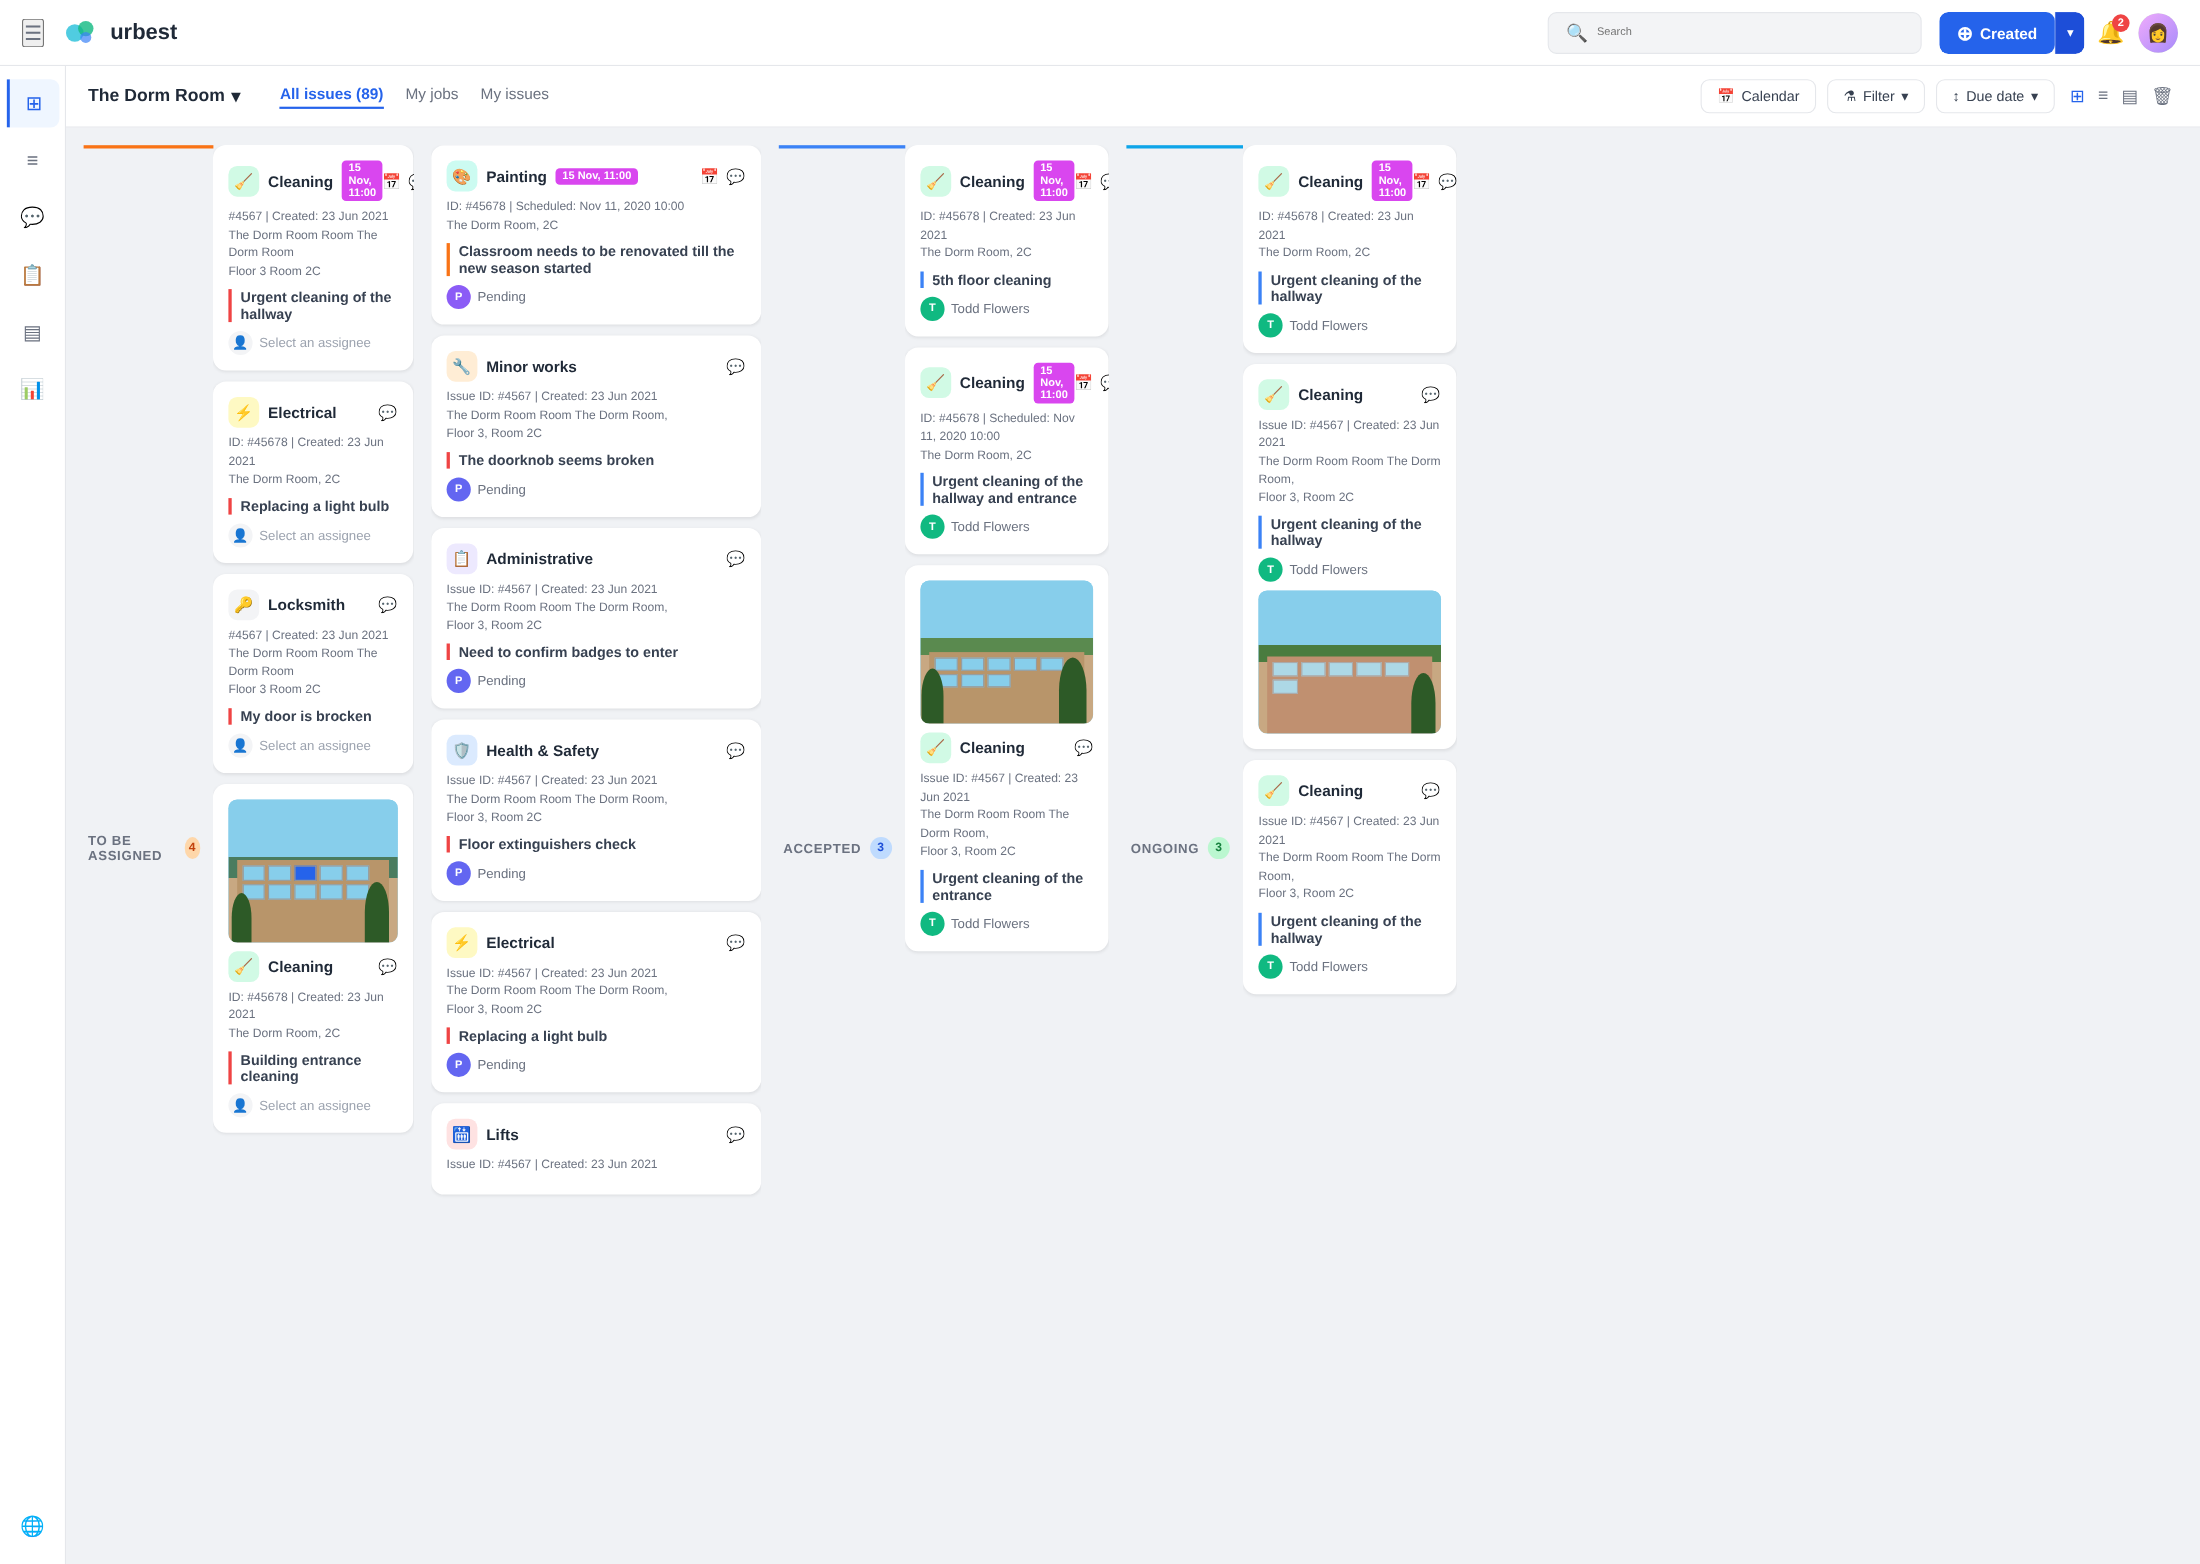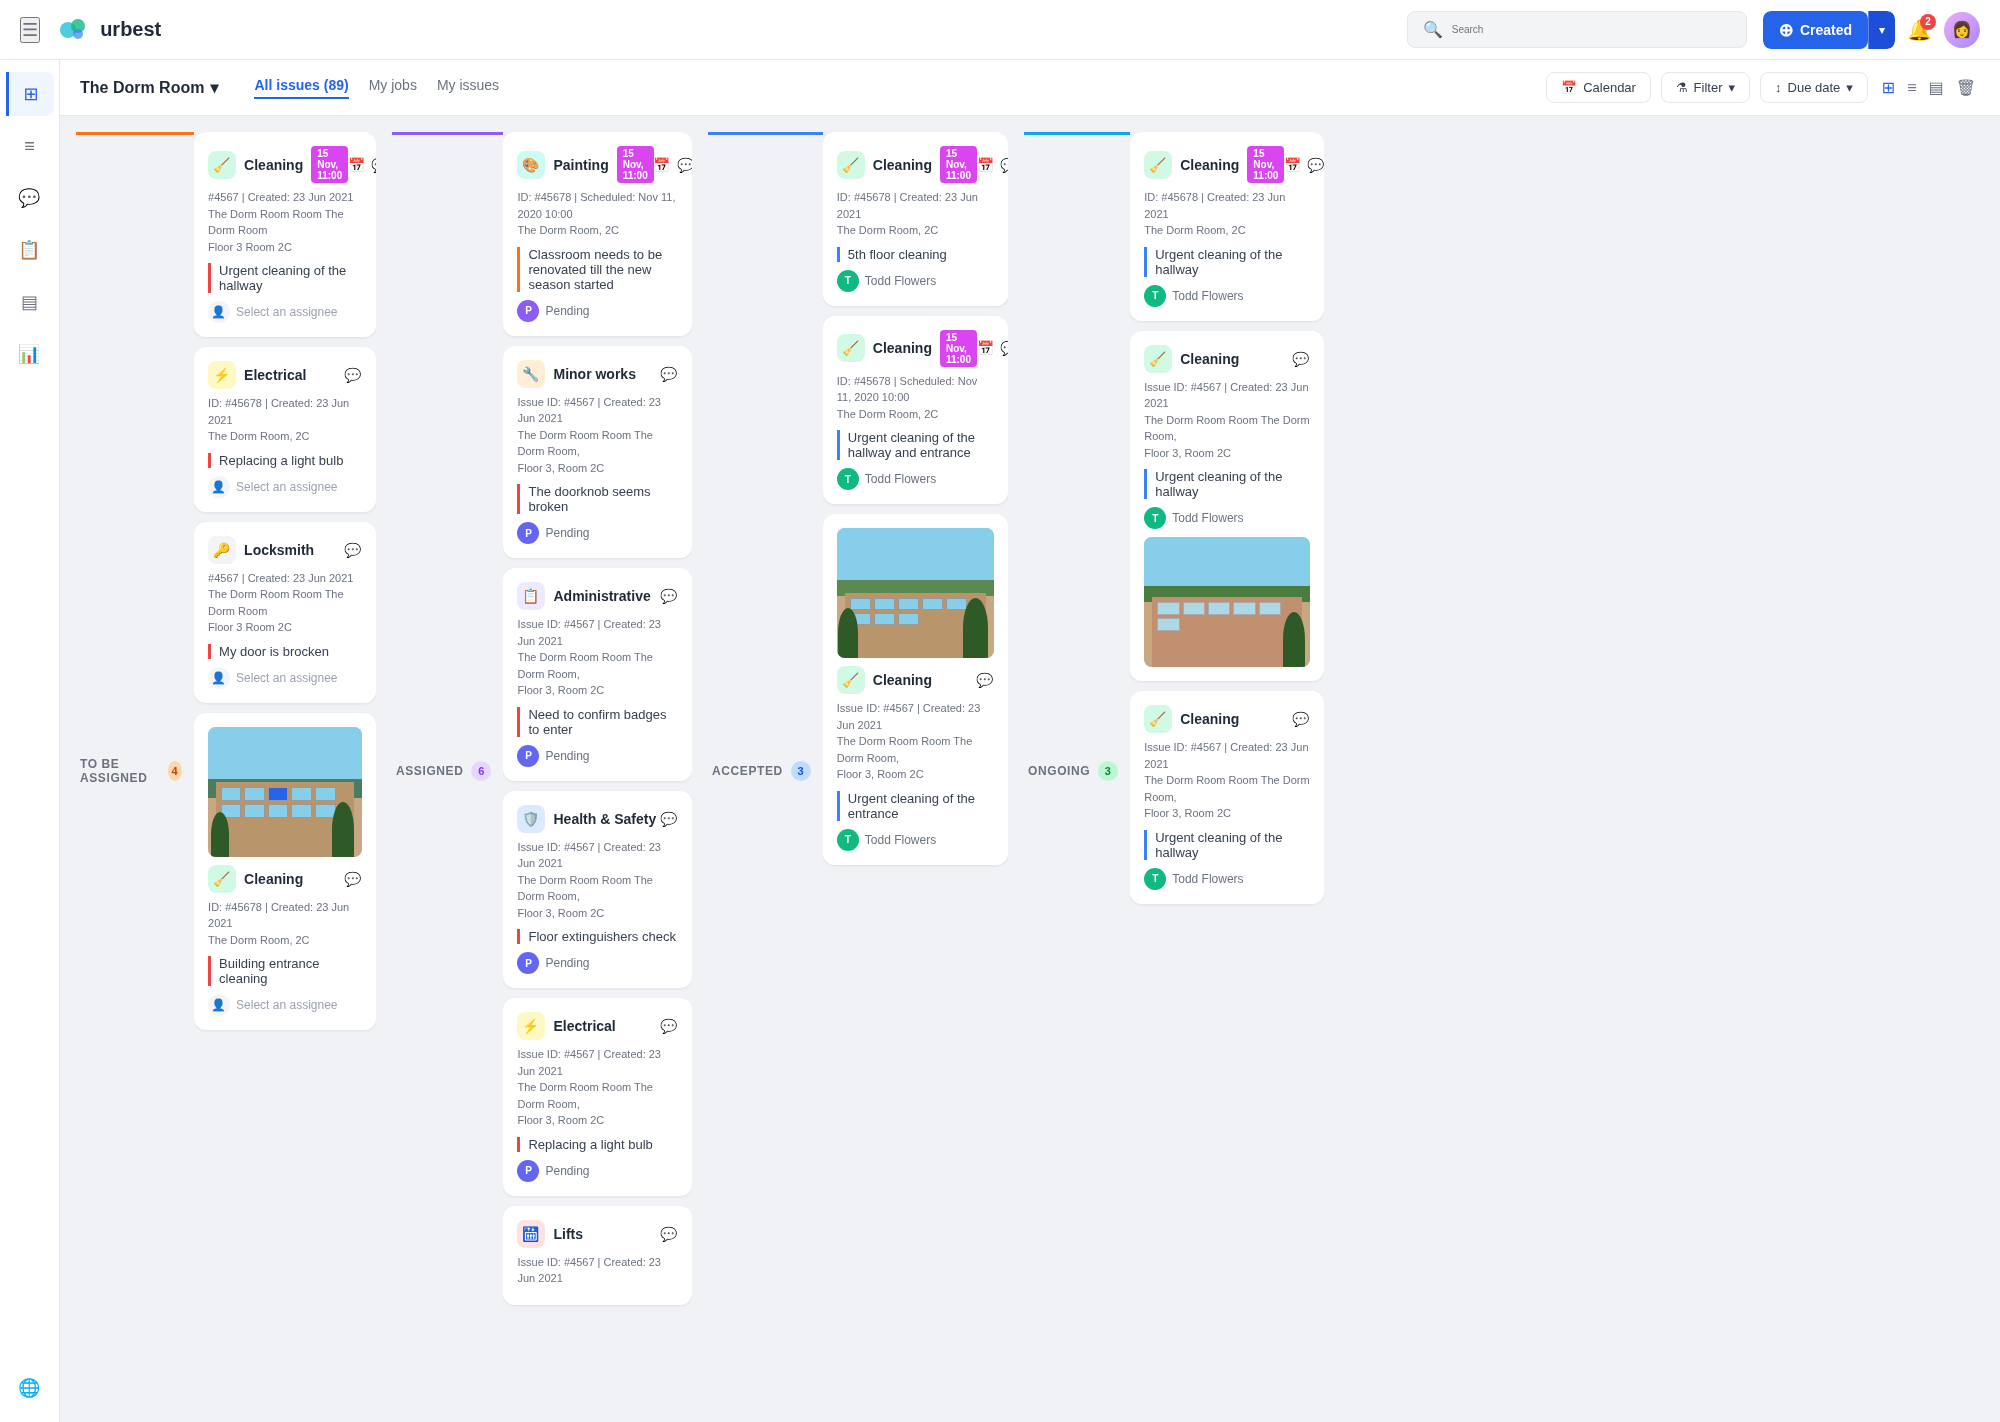--- a/index.html
+++ b/index.html
@@ -138,21 +138,21 @@
     .card-icon.teal { background: #ccfbf1; }
     .card-title { font-size: 14px; font-weight: 600; color: #1f2937; }
     .card-tag {
       font-size: 10px; font-weight: 700; color: #fff;
       background: #d946ef; border-radius: 4px; padding: 2px 6px;
       display: flex; align-items: center; gap: 4px;
     }
     .card-actions { display: flex; align-items: center; gap: 6px; color: #9ca3af; font-size: 14px; }
     .card-meta { font-size: 11px; color: #6b7280; margin-bottom: 4px; line-height: 1.5; }
     .card-desc {
-      font-size: 13px; color: #374151; font-weight: 400;
+      font-size: 13px; color: #374151; font-weight: 700;
       border-left: 3px solid #ef4444; padding-left: 8px; margin: 8px 0;
     }
     .card-desc.blue-border { border-left-color: #3b82f6; }
     .card-desc.orange-border { border-left-color: #f97316; }
     .card-assignee { display: flex; align-items: center; gap: 6px; font-size: 12px; color: #6b7280; margin-top: 8px; }
     .assignee-avatar { width: 22px; height: 22px; border-radius: 50%; display: flex; align-items: center; justify-content: center; font-size: 10px; color: #fff; font-weight: 600; }
     .select-assignee { display: flex; align-items: center; gap: 6px; font-size: 12px; color: #9ca3af; margin-top: 8px; cursor: pointer; }
     .select-icon { width: 22px; height: 22px; border-radius: 50%; background: #f3f4f6; display: flex; align-items: center; justify-content: center; font-size: 12px; color: #9ca3af; }
     .status-pending { font-size: 11px; color: #6b7280; margin-top: 6px; }
     
@@ -365,24 +365,20 @@
         <div class="select-assignee">
           <div class="select-icon">👤</div>
           <span>Select an assignee</span>
         </div>
       </div>
 
     </div>
   </div>
 
   <div class="kanban-col">
-    <div class="col-header col-assigned">
-      <span>ASSIGNED</span>
-      <span class="col-badge purple">6</span>
-    </div>
     <div class="col-body">
 
       <div class="card">
         <div class="card-header">
           <div class="card-title-row">
             <div class="card-icon teal">🎨</div>
             <span class="card-title">Painting</span>
             <span class="card-tag">15 Nov, 11:00</span>
           </div>
           <div class="card-actions">

